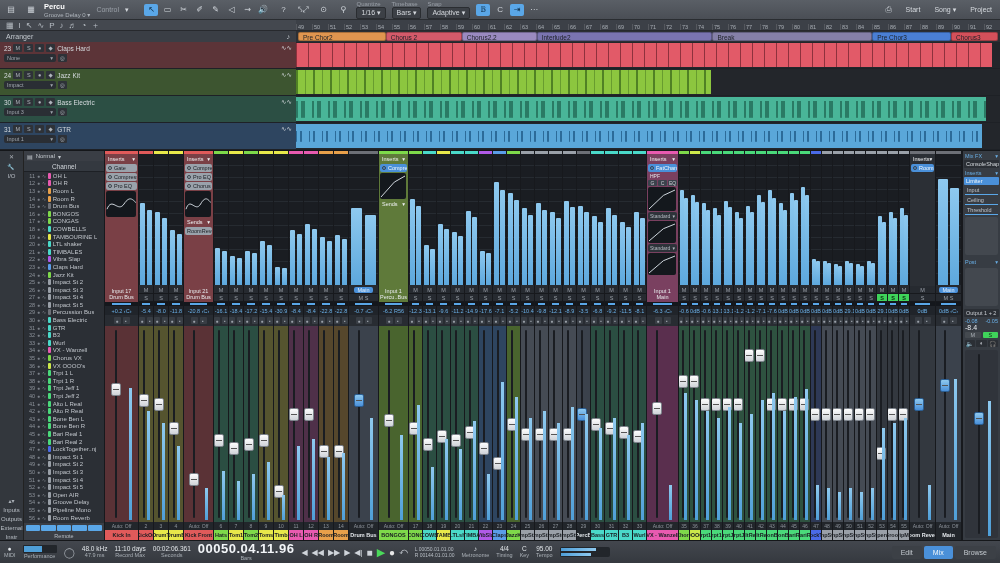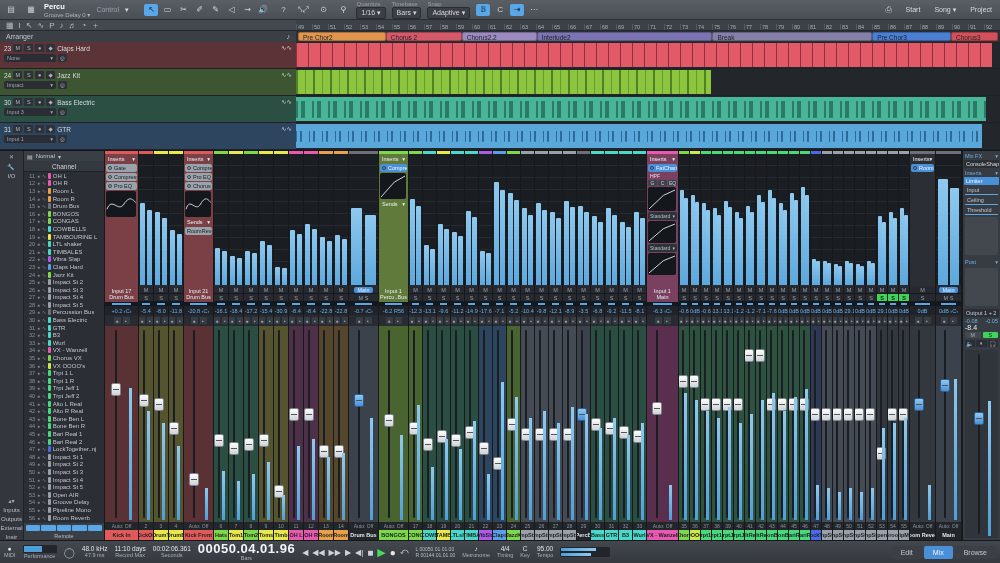--- a/index.html
+++ b/index.html
@@ -2378,21 +2378,21 @@
     </span>
   <span class="grp">
     <span class="v">11:10 days</span>
       <span>Record Max</span>
     </span>
   <span class="grp">
     <span class="v">00:02:06.361</span>
       <span>Seconds</span>
     </span>
   <span class="grp">
-    <span class="bigtime">00050.04.01.96</span>
+    <span class="bigtime">00050.04.11.96</span>
       <span>Bars</span>
     </span>
   <span class="tbtns">
     <span>◀</span>
     <span>◀◀</span>
     <span>▶▶</span>
     <span>▶</span>
     <span>◀|</span>
     <span class="stop">■</span>
     <span class="play">▶</span>

